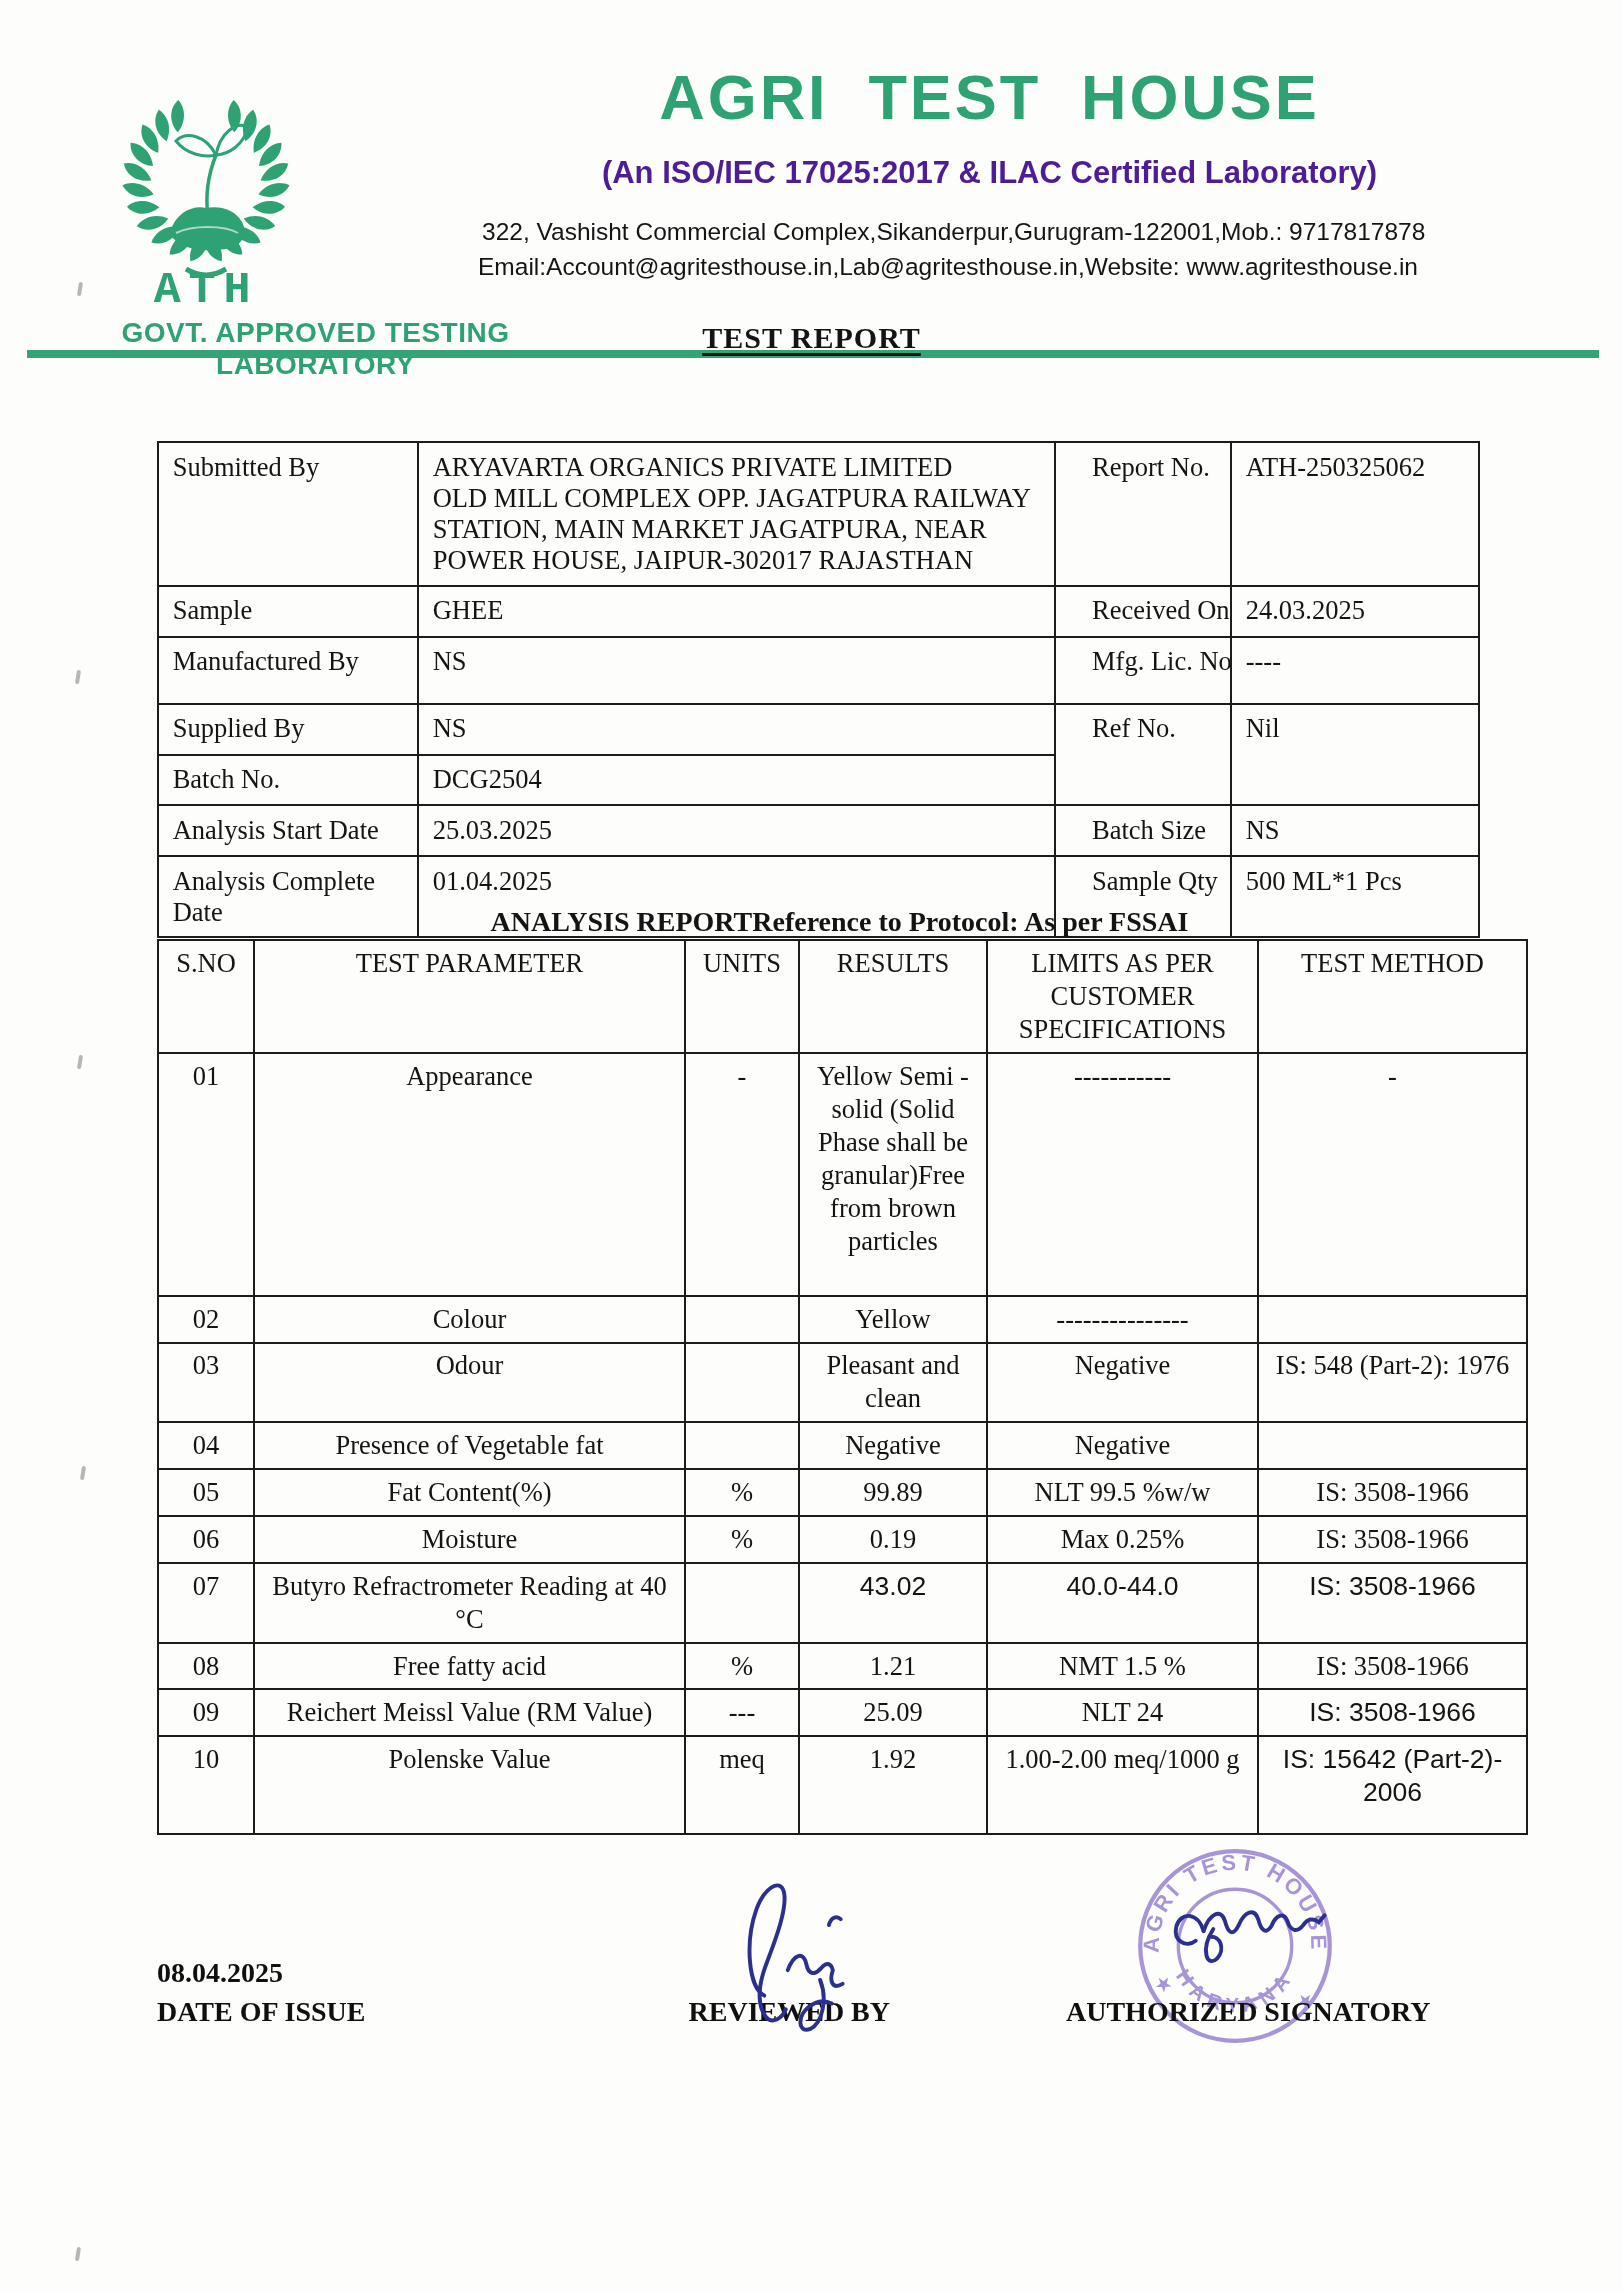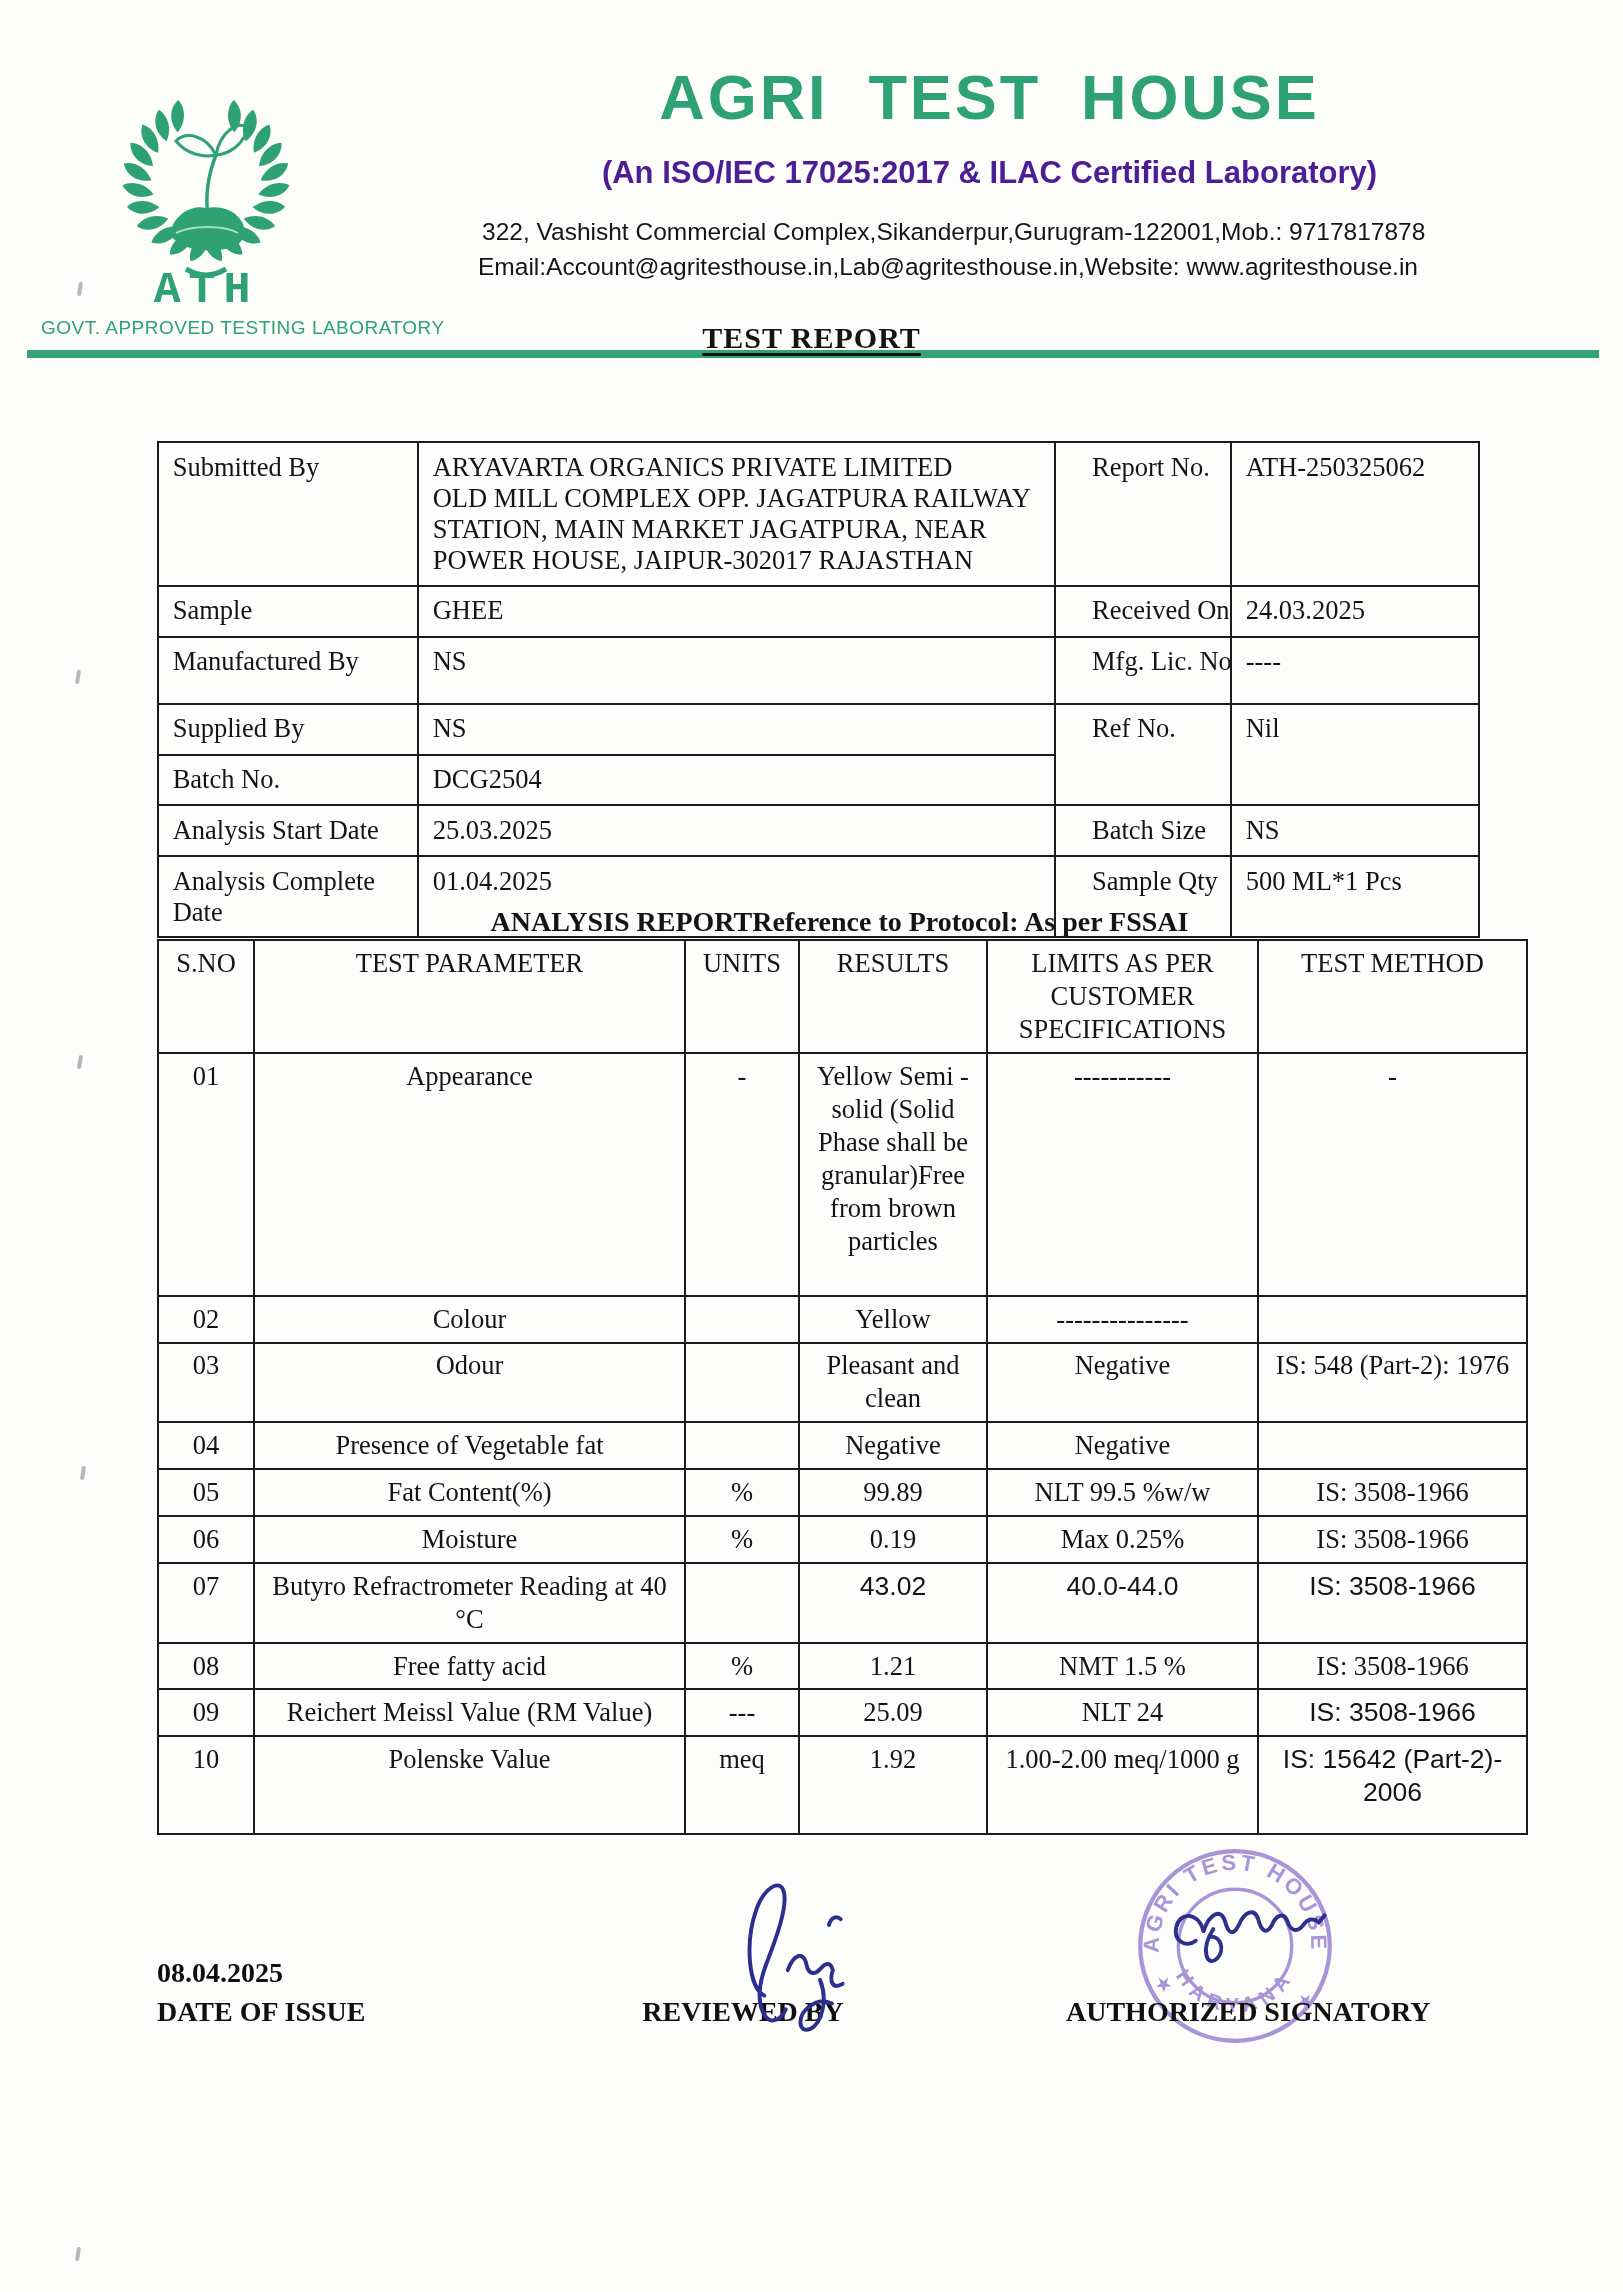--- a/index.html
+++ b/index.html
@@ -8,22 +8,22 @@
     font-family:"Liberation Serif","DejaVu Serif",serif;color:#141414;overflow:hidden;
   }
   .abs{position:absolute;}
   .sans{font-family:"Liberation Sans","DejaVu Sans",sans-serif;}
 
   
   #logo{left:96px;top:57px;width:220px;height:245px;}
   #ath-label{left:96px;top:265px;width:220px;text-align:center;
     font-family:"Liberation Mono","DejaVu Sans Mono",monospace;
     font-weight:700;font-size:45px;letter-spacing:7.8px;color:#2fa273;}
-  #govt-line{left:41px;top:317px;width:549px;font-weight:400;font-size:19px;
-    color:#2fa273;letter-spacing:0.5px;}
+  #govt-line{left:41px;top:317px;width:549px;font-weight:700;font-size:28px;
+    color:#2fa273;letter-spacing:0.5px;text-align:center;}
   #main-title{left:421px;top:61px;width:1137px;text-align:center;font-weight:700;
     font-size:63px;color:#2fa273;letter-spacing:2.9px;word-spacing:19.6px;}
   #subtitle{left:421px;top:155px;width:1137px;text-align:center;font-weight:700;
     font-size:31px;color:#4c1d95;}
   #addr1{left:482px;top:218px;width:1127px;font-size:24.5px;color:#151515;}
   #addr2{left:478px;top:253px;width:1127px;font-size:24.5px;color:#151515;}
   #test-report-heading{left:0;top:321px;width:1623px;text-align:center;font-weight:700;
     font-size:30px;letter-spacing:1px;text-decoration:underline;text-decoration-thickness:2.9px;
     text-underline-offset:4.9px;z-index:3;}
   #green-rule{left:27.4px;top:350px;width:1572px;height:7.8px;background:#34a376;z-index:2;}
@@ -44,21 +44,21 @@
   #an-wrap table{border-collapse:collapse;width:100%;table-layout:fixed;border:2.9px solid #1c1c1c;}
   #an-wrap td{border:2px solid #1c1c1c;vertical-align:top;text-align:center;
     font-size:26.5px;line-height:33px;padding:5.9px 7.8px;}
   #an-wrap tr.hdr td{border-bottom:2.9px solid #1c1c1c;}
   td.m-sans{font-family:"Liberation Sans","DejaVu Sans",sans-serif;font-size:24.5px;}
 
   
   .foot-label{font-weight:700;font-size:28px;color:#101010;}
   #issue-date{left:157px;top:1957px;}
   #issue-label{left:157px;top:1996px;}
-  #reviewed-label{left:596px;top:1996px;width:294px;text-align:center;z-index:3;}
+  #reviewed-label{left:596px;top:1996px;width:294px;text-align:right;z-index:3;}
   #authorized-label{left:1066px;top:1996px;width:363px;text-align:center;z-index:3;white-space:nowrap;}
   #sig-reviewed{left:727px;top:1870px;z-index:4;}
   #stamp{left:1125px;top:1836px;z-index:1;opacity:.88;}
   #sig-auth{left:1164px;top:1890px;z-index:4;}
 
   .tick{position:absolute;width:3.9px;height:13.7px;background:#909090;border-radius:2px;
     transform:rotate(9deg);opacity:.65;}
 </style>
 </head>
 <body>

